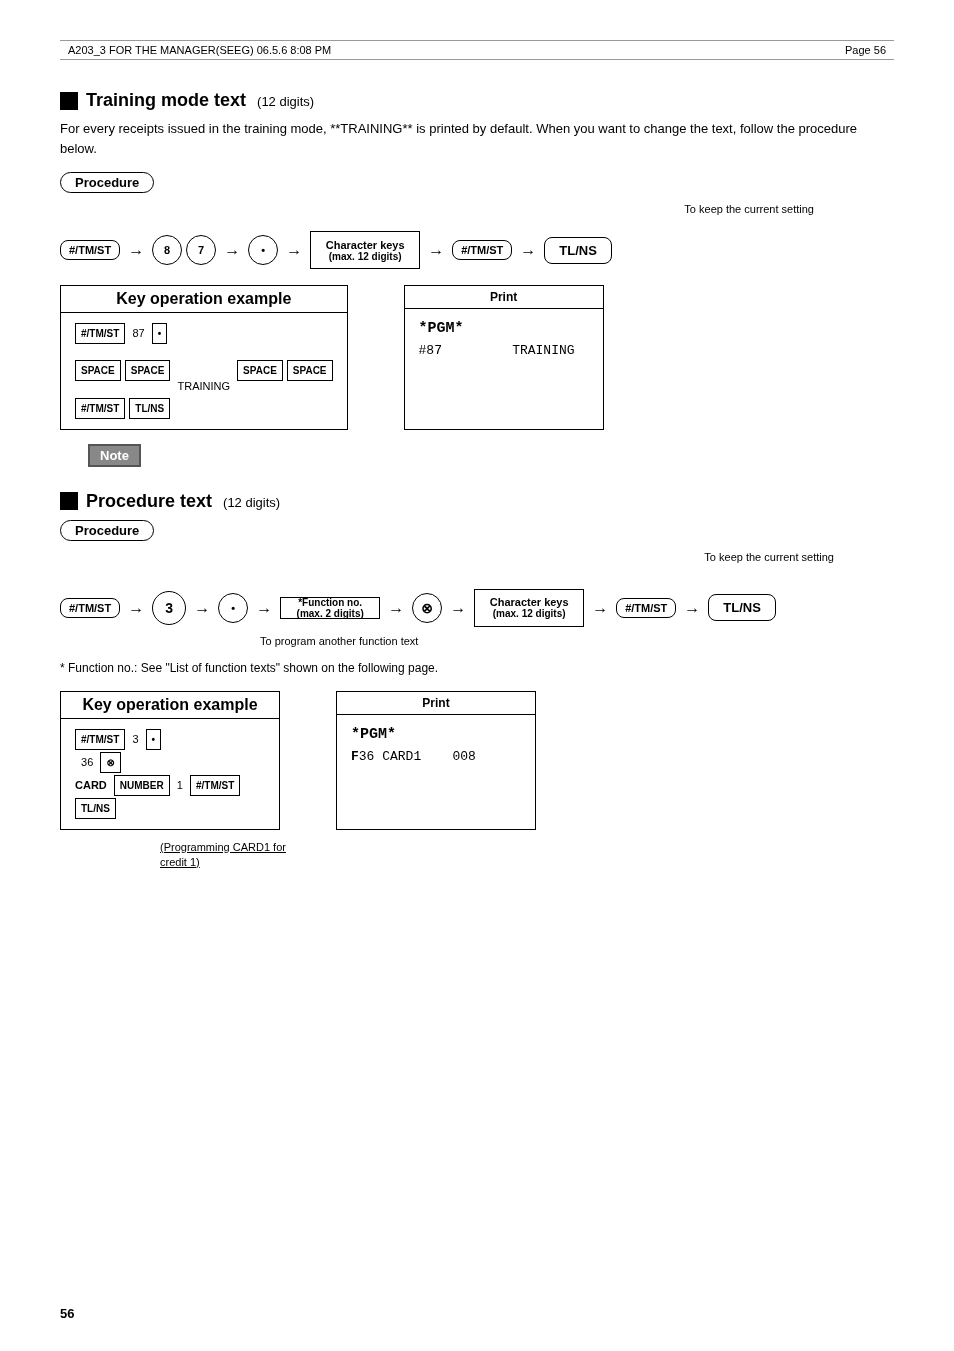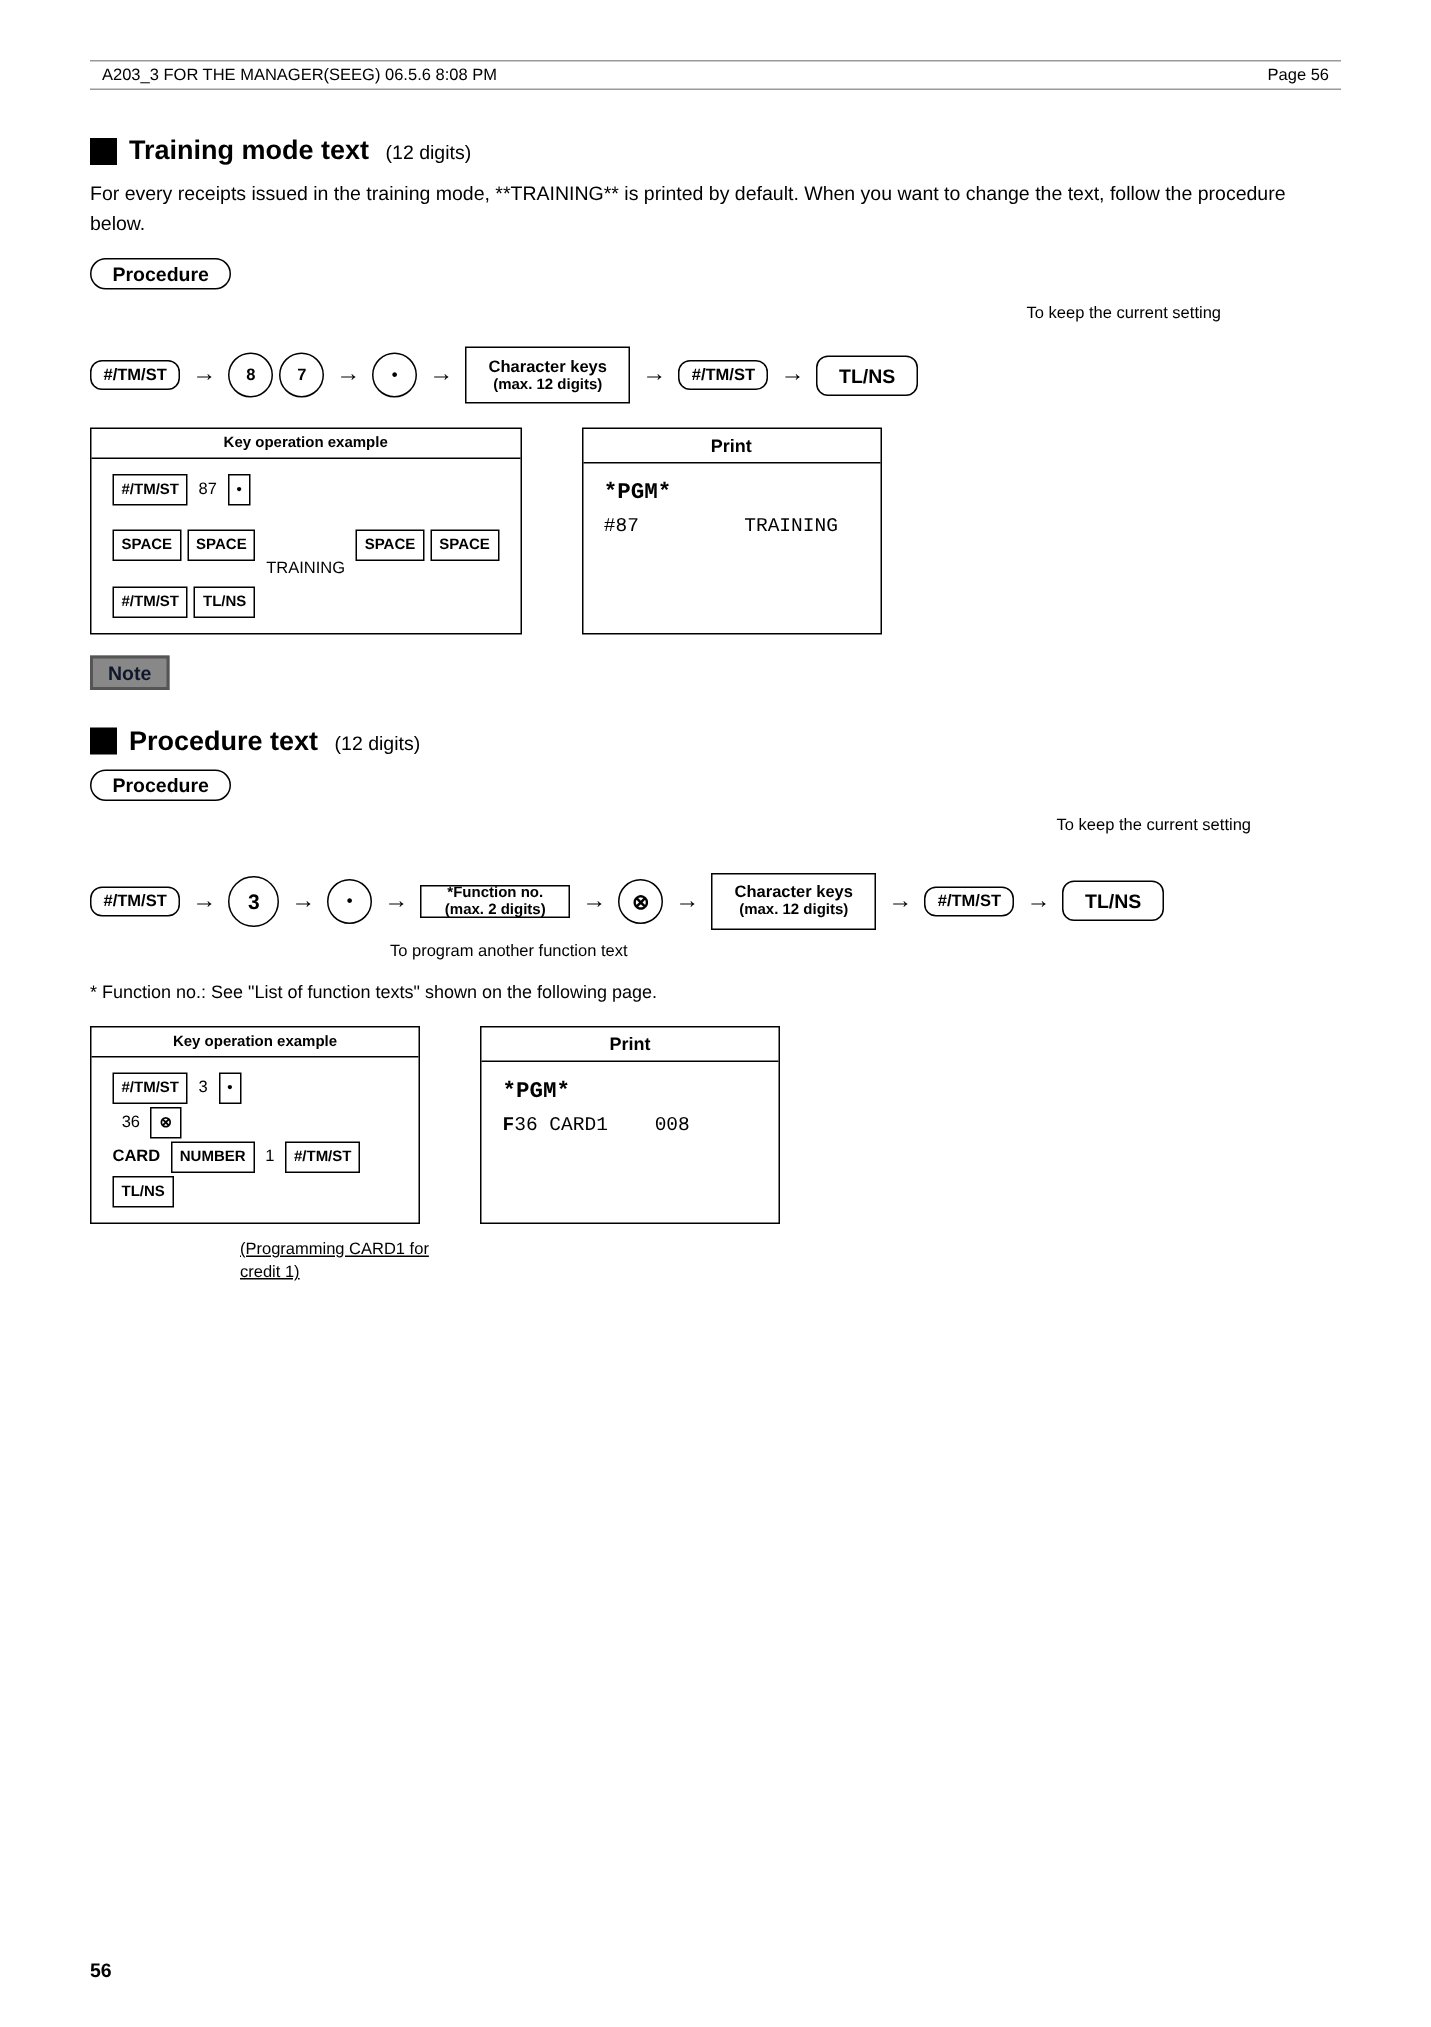--- a/index.html
+++ b/index.html
@@ -130,32 +130,33 @@
       margin: 16px 0 10px 0;
     }
     .op-table {
       border: 1.5px solid #000;
       min-width: 220px;
     }
     .op-table-header {
       border-bottom: 1.5px solid #000;
       padding: 4px 10px;
       font-weight: bold;
-      font-size: 10px;
+      font-size: 16px;
       text-align: center;
     }
     .op-table-body {
       padding: 8px 14px;
       font-size: 11px;
       line-height: 1.7;
     }
 
     .print-table {
       border: 1.5px solid #000;
       min-width: 200px;
+      margin-left: 16px;
     }
     .print-table-header {
       border-bottom: 1.5px solid #000;
       padding: 4px 10px;
       font-weight: bold;
       font-size: 12px;
       text-align: center;
     }
     .print-table-body {
       padding: 8px 14px;
@@ -171,21 +172,22 @@
       gap: 10px;
       margin: 14px 0 24px 0;
     }
     .note-badge {
       border: 2px solid #555;
       padding: 2px 10px;
       font-weight: bold;
       font-size: 13px;
       flex-shrink: 0;
       background: #888;
-      color: #0f172a;
+      color: #ffffff;
+      margin-left: 28px;
     }
     .note-text {
       font-style: italic;
       font-size: 13px;
       line-height: 1.5;
     }
 
     
     .section-sep {
       margin: 20px 0 14px 0;

